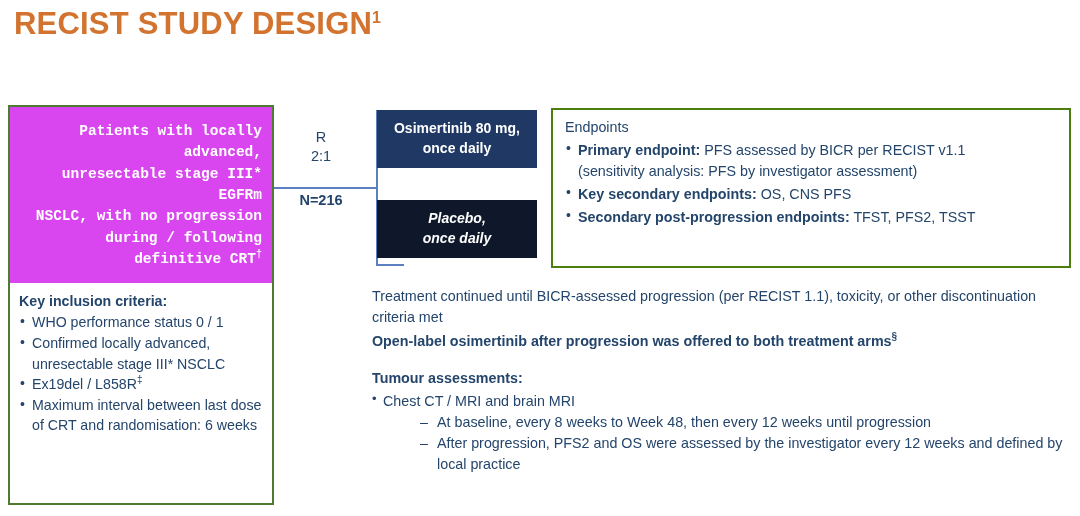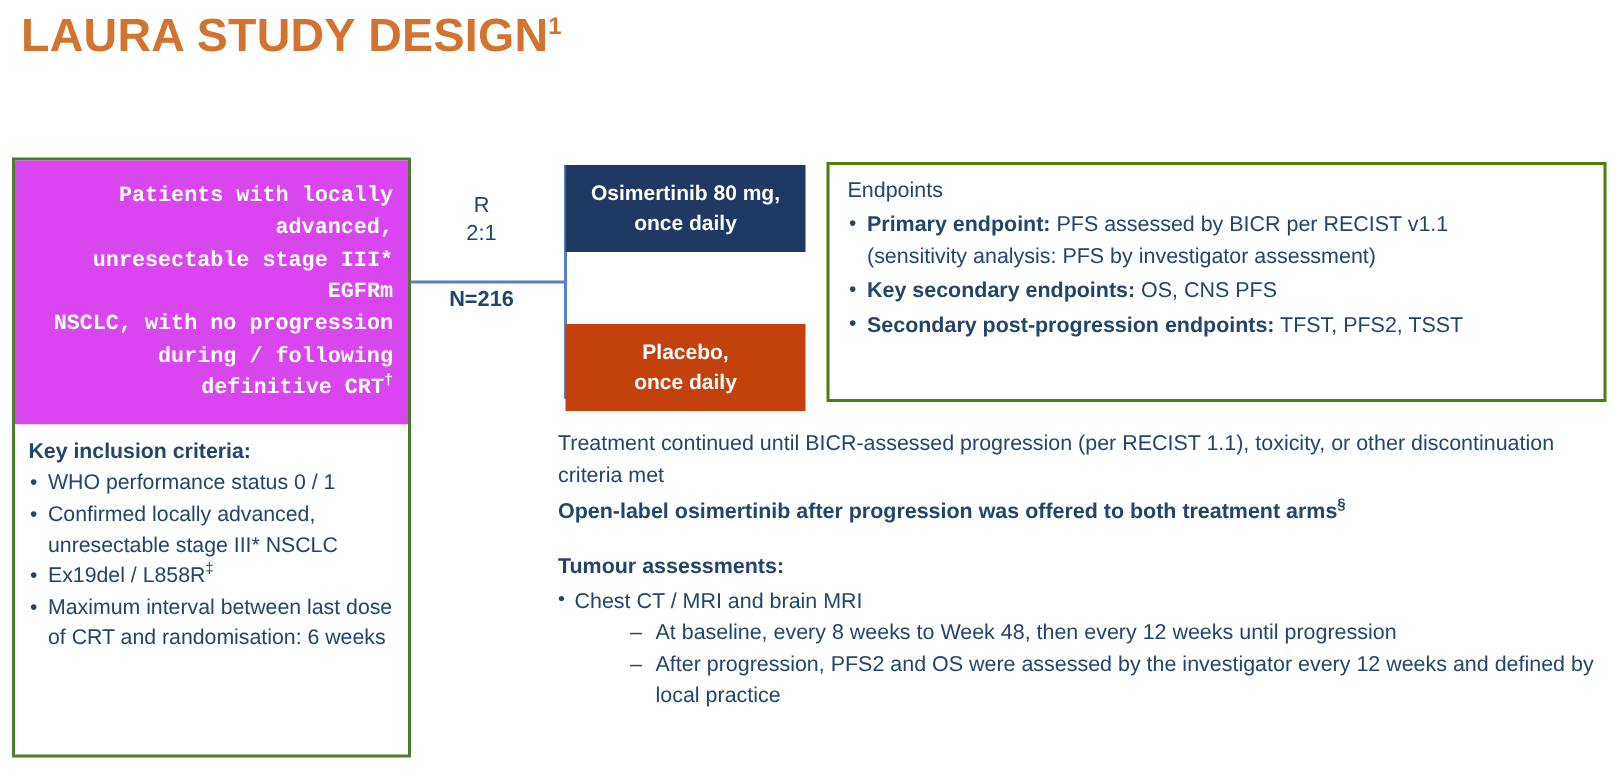--- a/index.html
+++ b/index.html
@@ -169,22 +169,23 @@
     padding: 9px 6px 9px 6px;
     box-sizing: border-box;
   }
   #arm-osimertinib {
     left: 377px;
     top: 110px;
     background: #1F3864;
   }
   #arm-placebo {
     left: 377px;
-    top: 216px;
-    background: #c2410c;
+    top: 200px;
+    background: #0f172a;
+    font-style: italic;
   }
 
   
   #endpoints-box {
     position: absolute;
     left: 551px;
     top: 108px;
     width: 520px;
     height: 160px;
     box-sizing: border-box;
@@ -275,21 +276,21 @@
     content: "\2013";
     position: absolute;
     left: 0px;
     top: 0px;
   }
 </style>
 </head>
 <body>
 
 <div id="page-title">
-  <span>LAURA STUDY DESIGN</span><sup>1</sup>
+  <span>RECIST STUDY DESIGN</span><sup>1</sup>
 </div>
 
 <div id="left-column">
 
   <div id="population-box">
     <div>Patients with locally advanced,</div>
     <div>unresectable stage III* EGFRm</div>
     <div>NSCLC, with no progression</div>
     <div><span>during / following definitive CRT</span><sup>†</sup></div>
   </div>

